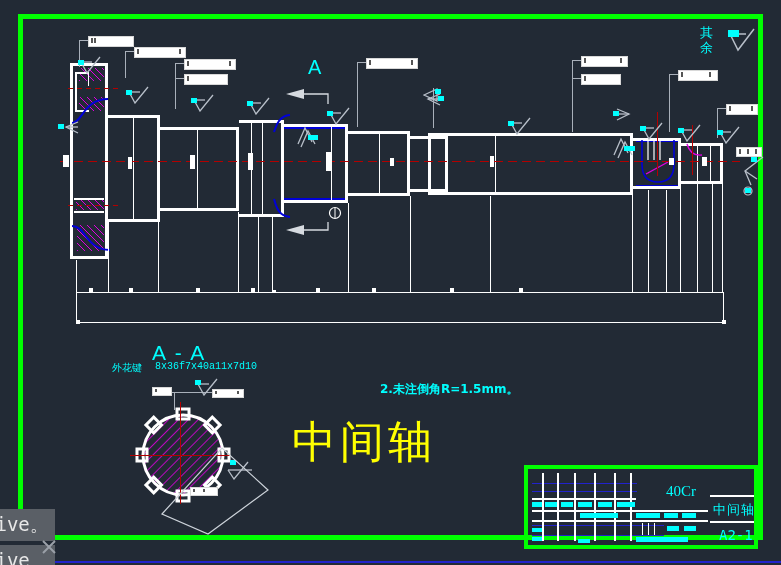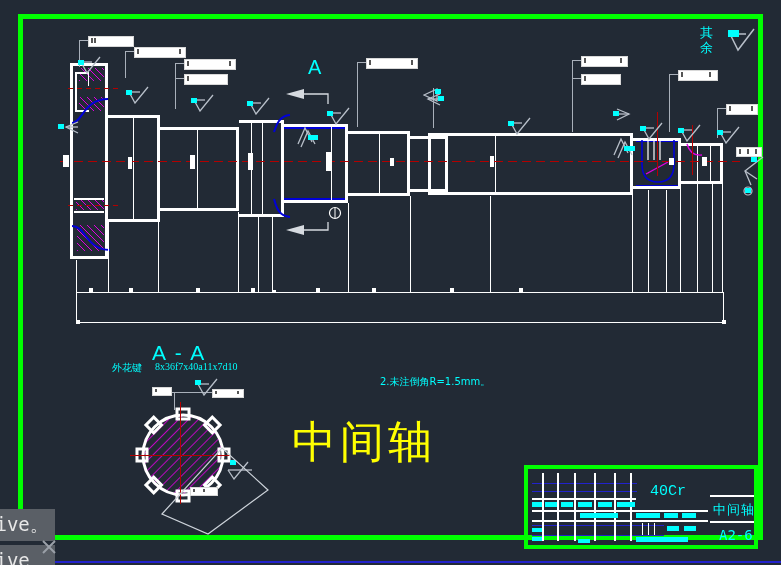--- a/index.html
+++ b/index.html
@@ -416,21 +416,21 @@
     <div class="grip" style="left:372px;top:288px;"></div>
     <div class="grip" style="left:450px;top:288px;"></div>
     <div class="grip" style="left:519px;top:288px;"></div>
     <div class="grip" style="left:76px;top:320px;"></div>
     <div class="grip" style="left:722px;top:320px;"></div>
   </div>
 
   <div>
     <div class="cyan" style="position:absolute;left:152px;top:341px;font-size:21px;letter-spacing:2px;">A - A</div>
     <div class="cyan cnText" style="position:absolute;left:112px;top:361px;font-size:10px;">外花键</div>
-    <div class="cyan" style="position:absolute;left:155px;top:361px;font-size:10px;font-family:Liberation Serif, serif;">8x36f7x40a11x7d10</div>
+    <div class="cyan" style="position:absolute;left:155px;top:361px;font-size:10px;font-family:Liberation Mono, monospace;">8x36f7x40a11x7d10</div>
 
     <svg class="abs" style="left:128px;top:400px;" width="110" height="110" viewBox="0 0 110 110">
       <defs>
         <pattern id="mh" width="7" height="7" patternTransform="rotate(45)" patternUnits="userSpaceOnUse">
           <line x1="0" y1="0" x2="0" y2="7" stroke="#e000e0" stroke-width="1.6"></line>
         </pattern>
         <clipPath id="cl">
             <circle cx="55" cy="55" r="40"></circle>
           </clipPath>
       </defs>
@@ -481,21 +481,21 @@
     <svg class="abs" style="left:140px;top:430px;" width="140" height="110" viewBox="0 0 140 110">
       <path d="M22 84 L82 18 L128 60 L68 104 Z" stroke="#cdd3da" stroke-width="1.2" fill="none"></path>
     </svg>
     <div class="callout" style="left:190px;top:487px;width:26px;height:7px;">
         <span class="tick" style="left:2px;height:3px;"></span>
         <span class="tick" style="left:12px;height:3px;"></span>
       </div>
   </div>
 
   <div style="position:absolute;left:380px;top:365px;">
-    <div class="cyan cnText" style="font-size:10px;margin-top:10px;">2.未注倒角R=1.5mm。</div>
+    <div class="cyan cnText" style="font-size:12px;margin-top:16px;font-weight:bold;">2.未注倒角R=1.5mm。</div>
   </div>
 
   <div class="yellow cnText" style="position:absolute;left:292px;top:413px;font-size:44px;letter-spacing:4px;">中间轴</div>
 
   <div style="position:absolute;left:524px;top:465px;width:234px;height:84px;">
     <div class="frame" style="left:0;top:0;width:234px;height:84px;border-width:4px;"></div>
 
     <div class="tbline" style="left:8px;top:18px;width:105px;"></div>
     <div class="tbline" style="left:8px;top:26px;width:105px;"></div>
     <div class="tbline" style="left:8px;top:60px;width:105px;"></div>
@@ -517,37 +517,37 @@
     <div class="tbCyan" style="left:54px;top:37px;width:14px;height:5px;"></div>
     <div class="tbCyan" style="left:74px;top:37px;width:14px;height:5px;"></div>
     <div class="tbCyan" style="left:93px;top:37px;width:18px;height:5px;"></div>
     <div class="tbCyan" style="left:56px;top:48px;width:38px;height:5px;"></div>
     <div class="tbCyan" style="left:8px;top:63px;width:10px;height:4px;"></div>
     <div class="tbCyan" style="left:8px;top:72px;width:10px;height:4px;"></div>
     <div class="tbCyan" style="left:54px;top:74px;width:12px;height:4px;"></div>
 
     <div class="tbWhite" style="left:112px;top:45px;width:72px;height:2px;"></div>
     <div class="tbWhite" style="left:112px;top:55px;width:72px;height:2px;"></div>
-    <div class="cyan" style="position:absolute;left:126px;top:18px;font-size:15px;font-family:Liberation Mono, monospace;">40Cr</div>
+    <div class="cyan" style="position:absolute;left:142px;top:18px;font-size:15px;font-family:Liberation Serif, serif;">40Cr</div>
     <div class="tbCyan" style="left:112px;top:48px;width:24px;height:5px;"></div>
     <div class="tbCyan" style="left:140px;top:48px;width:14px;height:5px;"></div>
     <div class="tbCyan" style="left:158px;top:48px;width:14px;height:5px;"></div>
     <div class="tbline" style="left:112px;top:60px;width:28px;"></div>
     <div class="tbline" style="left:112px;top:70px;width:28px;"></div>
     <div class="tbWhite" style="left:118px;top:58px;width:1px;height:12px;"></div>
     <div class="tbWhite" style="left:124px;top:58px;width:1px;height:12px;"></div>
     <div class="tbWhite" style="left:130px;top:58px;width:1px;height:12px;"></div>
     <div class="tbCyan" style="left:143px;top:61px;width:12px;height:5px;"></div>
     <div class="tbCyan" style="left:160px;top:61px;width:12px;height:5px;"></div>
     <div class="tbCyan" style="left:112px;top:72px;width:52px;height:5px;"></div>
 
     <div class="tbWhite" style="left:186px;top:30px;width:44px;height:2px;"></div>
     <div class="tbWhite" style="left:186px;top:56px;width:44px;height:2px;"></div>
     <div class="cyan cnText" style="position:absolute;left:189px;top:36px;font-size:13px;letter-spacing:1px;">中间轴</div>
-    <div class="cyan" style="position:absolute;left:195px;top:62px;font-size:14px;font-family:'DejaVu Sans Mono',monospace;">A2-6</div>
+    <div class="cyan" style="position:absolute;left:195px;top:62px;font-size:14px;font-family:'DejaVu Sans Mono',monospace;">A2-1</div>
   </div>
 
   <div class="abs" style="left:0;top:561px;width:781px;height:2px;background:#2222cc;"></div>
 
   <div class="ovl" style="left:-22px;top:509px;">tive。</div>
   <div class="ovl" style="left:-22px;top:545px;">tive。</div>
   <div class="abs" style="left:40px;top:538px;">
     <svg width="18" height="18" viewBox="0 0 18 18">
         <path d="M3 3 L15 15 M15 3 L3 15" stroke="#9aa0a8" stroke-width="2"></path>
       </svg>

